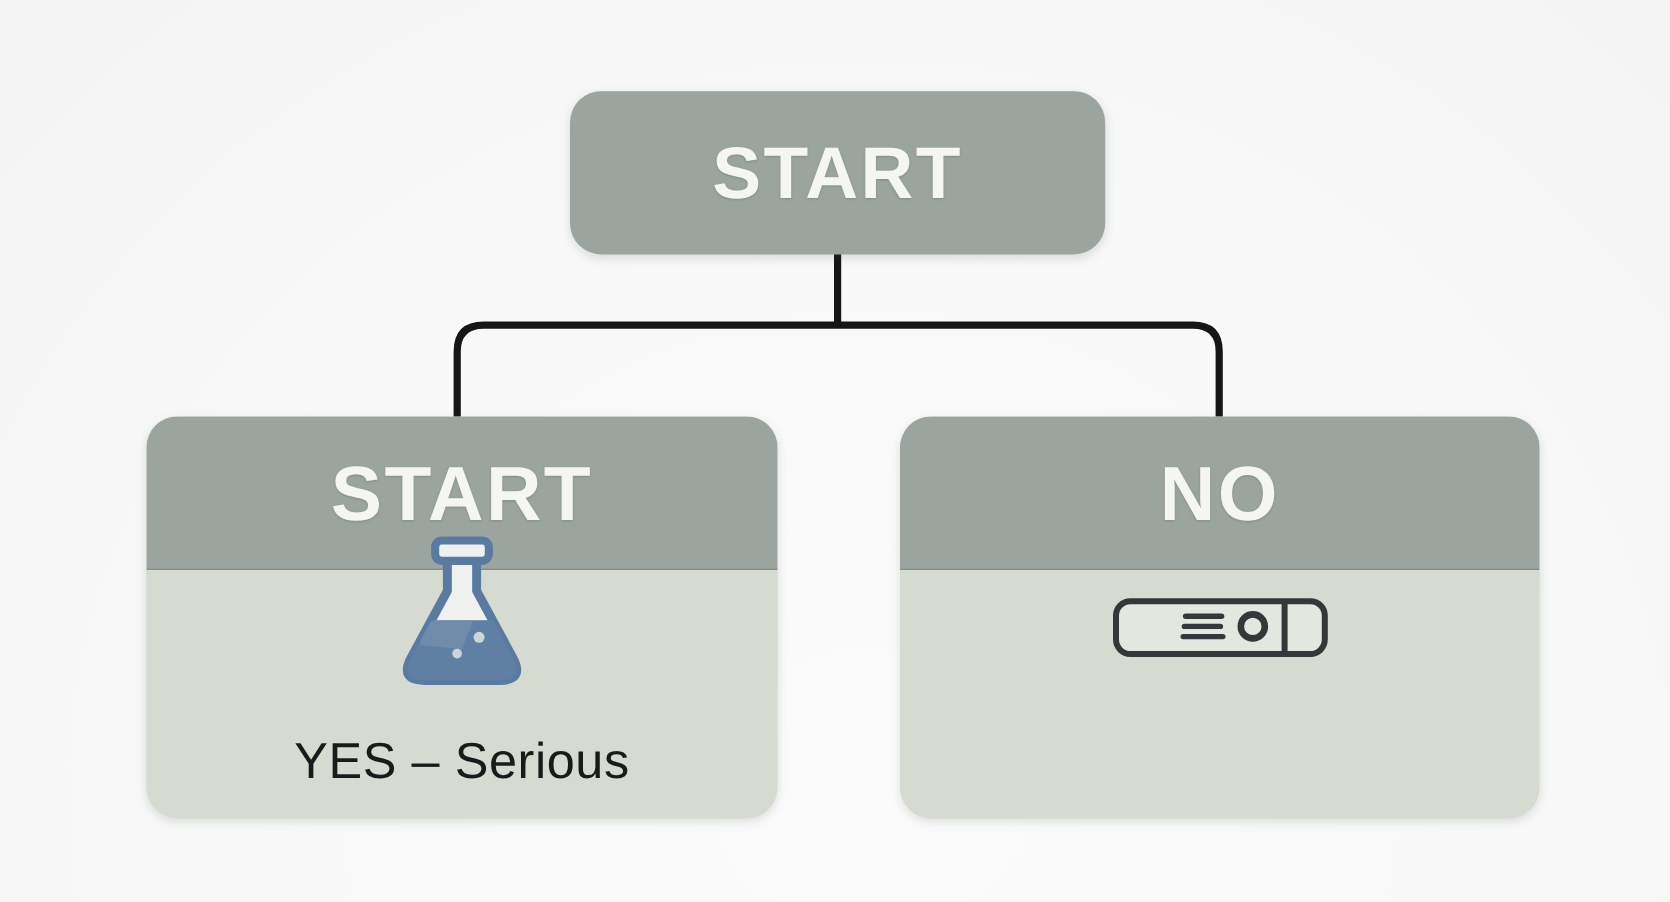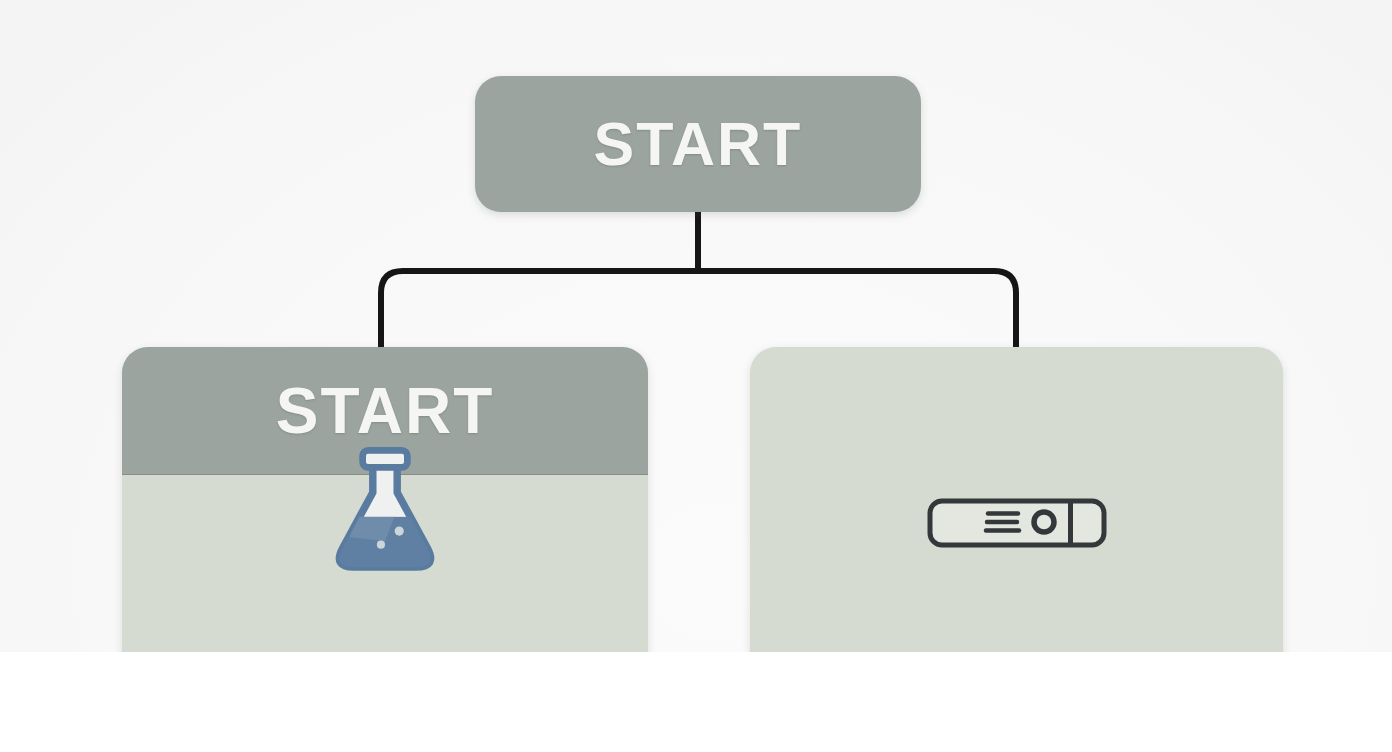--- a/index.html
+++ b/index.html
@@ -1,18 +1,18 @@
 <!DOCTYPE html>
 <html style="--background: #f7f8f7; --node-header: #9ba49f; --node-body: #d6dbd2; --header-text: #f5f6f4; --body-text: #1a1a1a; --connector: #161616; --flask-outline: #5a7ba0; --flask-glass: #eef1ef; --flask-liquid: #5f80a2; --flask-highlight: #7b96b2; --flask-bubble: #ccd5d8; --cassette-fill: #e3e7e0; --cassette-outline: #34383a;"><head>
 <meta charset="utf-8">
 <style>
   html,body{margin:0;padding:0;}
   .canvas{
     position:relative;
-    width:1392px;height:652px;
+    width:1392px;height:752px;
     overflow:hidden;
     font-family:"Liberation Sans","DejaVu Sans",sans-serif;
     background:radial-gradient(ellipse at 52% 88%, #fbfbfb 0%, var(--background,#f7f8f7) 60%, #f2f3f2 100%);
   }
   .connectors{position:absolute;left:0;top:0;width:1392px;height:752px;}
   .connectors path{fill:none;stroke:var(--connector,#161616);stroke-width:6;}
 
   .node{position:absolute;border-radius:26px;box-shadow:0 3px 8px rgba(70,80,75,0.16);}
   .root-node{
     left:475px;top:76px;width:446px;height:136px;
@@ -92,23 +92,27 @@
         <path class="flask-glass" stroke-width="5.5" stroke-linejoin="round" d="M41 14 V35 L18.5 76.5 Q11.5 90 27 90 H73 Q88.5 90 81.5 76.5 L59 35 V14 Z"></path>
         <g clip-path="url(#flask-clip)">
           <rect class="flask-liquid" x="8" y="53" width="84" height="40"></rect>
           <polygon class="flask-facet" points="28,53 57,53 50,71 24,68"></polygon>
           <circle class="flask-bubble" cx="60.5" cy="63.5" r="3.4"></circle>
           <circle class="flask-bubble" cx="47" cy="73.5" r="3"></circle>
         </g>
         <rect class="flask-glass" stroke-width="5" x="33.5" y="4" width="33" height="12.5" rx="4"></rect>
       </svg>
     </div>
+    <div class="branch-label">YES – Serious</div>
   </div>
 
   <div class="node branch-node branch-right">
+    <div class="branch-header">
+      <span class="node-title">NO</span>
+    </div>
     <div class="branch-icon cassette-box">
       <svg viewBox="0 0 180 50" aria-hidden="true">
         <rect class="cassette-body" x="3" y="3" width="174" height="44" rx="12"></rect>
         <line class="cassette-line" stroke-width="5" x1="143.5" y1="4" x2="143.5" y2="46"></line>
         <line class="cassette-line" stroke-width="4.5" stroke-linecap="round" x1="61" y1="15.5" x2="91" y2="15.5"></line>
         <line class="cassette-line" stroke-width="4.5" stroke-linecap="round" x1="60" y1="24" x2="90" y2="24"></line>
         <line class="cassette-line" stroke-width="4.5" stroke-linecap="round" x1="59" y1="32.5" x2="92" y2="32.5"></line>
         <circle class="cassette-line" stroke-width="5.5" cx="117" cy="24" r="10"></circle>
       </svg>
     </div>

